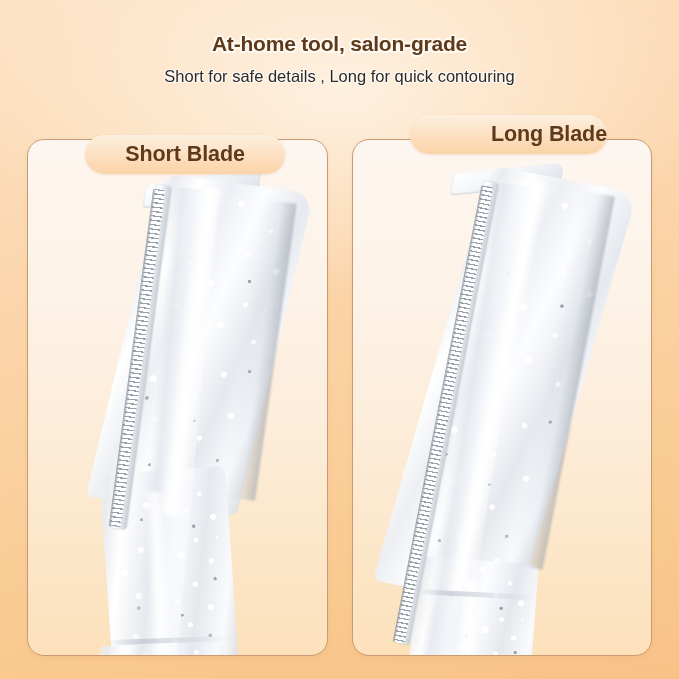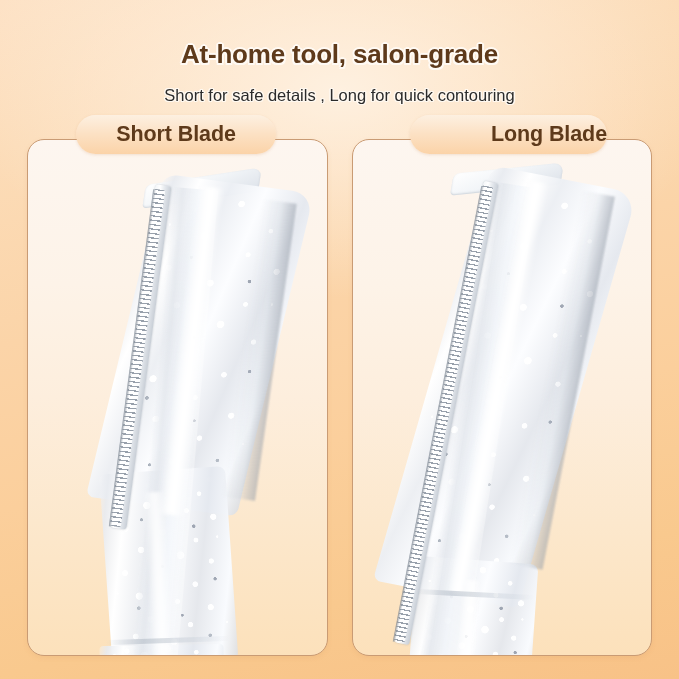--- a/index.html
+++ b/index.html
@@ -42,26 +42,26 @@
   
   .headings {
     position: absolute;
     left: 0;
     right: 0;
     top: 24px;
     text-align: center;
     z-index: 6;
   }
   .title {
-    font-size: 26px;
+    font-size: 21px;
     font-weight: bold;
     color: #5e3a1b;
     letter-spacing: -.2px;
     line-height: 1.15;
-    margin: 16px;
+    margin: 8px;
     text-shadow:
        2px 0 0 #fffaf4, -2px 0 0 #fffaf4, 0 2px 0 #fffaf4, 0 -2px 0 #fffaf4,
        1.5px 1.5px 0 #fffaf4, -1.5px 1.5px 0 #fffaf4,
        1.5px -1.5px 0 #fffaf4, -1.5px -1.5px 0 #fffaf4;
   }
   .subtitle {
     font-size: 16.5px;
     font-weight: normal;
     color: #2b2b2b;
     margin: 11px 0 0 0;
@@ -110,21 +110,21 @@
     box-shadow: 0 1px 3px rgba(200,140,90,.22);
     z-index: 8;
   }
   .badge-label {
     font-size: 21.5px;
     font-weight: bold;
     color: #5e3a1b;
     letter-spacing: -.1px;
     line-height: 1;
   }
-  #badge-short { left: 76px;  width: 200px; }
+  #badge-short { left: 85px;  width: 200px; margin-top: 20px; }
   #badge-long  { left: 410px; width: 197px; justify-content: flex-end; }
 
   
   .photo {
     position: absolute;
     inset: 0;
     overflow: hidden;
   }
 
   

